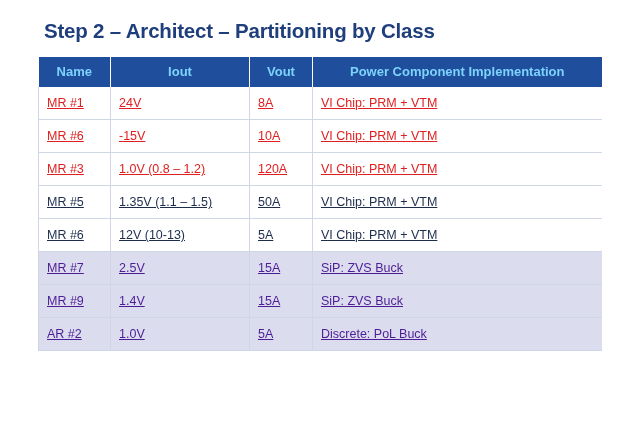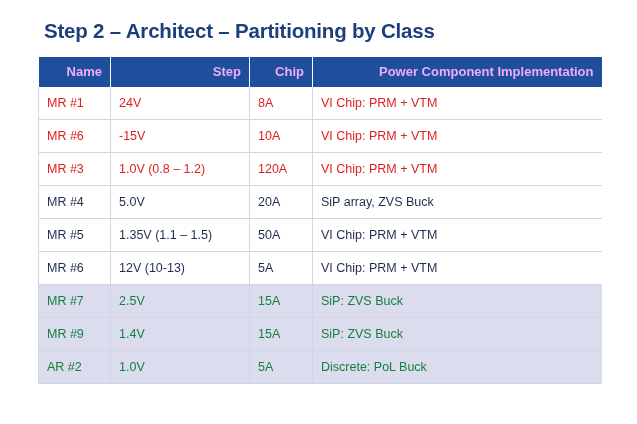--- a/index.html
+++ b/index.html
@@ -34,58 +34,59 @@
   table.partition {
     position: absolute;
     left: 38px;
     top: 52px;
     width: 563px;
     border-collapse: collapse;
     table-layout: fixed;
   }
   table.partition th {
     background: #1F4E9C;
-    color: #f0abfc;
+    color: #7dd3fc;
     font-size: 13px;
     font-weight: bold;
-    text-align: right;
+    text-align: center;
     padding: 6px 8px 7px 8px;
     border-right: 1px solid #ffffff;
     height: 17px;
     vertical-align: middle;
   }
   table.partition th:last-child {
     border-right: none;
   }
   table.partition td {
     font-size: 12.5px;
     padding: 6px 8px 6px 8px;
     border-bottom: 1px solid #cfd6e4;
     border-right: 1px solid #cfd6e4;
     height: 20px;
     vertical-align: middle;
     white-space: nowrap;
     overflow: hidden;
+    text-decoration: underline;
   }
   table.partition td:last-child {
     border-right: none;
   }
   table.partition tr td:first-child {
     border-left: 1px solid #cfd6e4;
   }
   
   .c0 { width: 72px; }
   .c1 { width: 139px; }
   .c2 { width: 63px; }
   .c3 { width: 289px; }
 
   
   tr.r-red td { background: #ffffff; color: #E02020; }
   tr.r-dark td { background: #ffffff; color: #1F2D4D; }
-  tr.r-lav td  { background: #DCDCEF; color: #15803d; }
+  tr.r-lav td  { background: #DCDCEF; color: #4c1d95; }
 
   .watermark {
     position: absolute;
     left: 432px;
     top: 385px;
     font-size: 15px;
     font-weight: bold;
     color: #5FBF5F;
     letter-spacing: 0px;
     white-space: nowrap;
@@ -101,22 +102,22 @@
   <table class="partition">
     <colgroup>
       <col class="c0">
         <col class="c1">
         <col class="c2">
         <col class="c3">
     </colgroup>
     <thead>
       <tr>
         <th>Name</th>
-        <th>Step</th>
-        <th>Chip</th>
+        <th>Iout</th>
+        <th>Vout</th>
         <th>Power Component Implementation</th>
       </tr>
     </thead>
     <tbody>
       <tr class="r-red">
         <td>MR #1</td>
         <td>24V</td>
         <td>8A</td>
         <td>VI Chip: PRM + VTM</td>
       </tr>
@@ -124,26 +125,20 @@
         <td>MR #6</td>
         <td>-15V</td>
         <td>10A</td>
         <td>VI Chip: PRM + VTM</td>
       </tr>
       <tr class="r-red">
         <td>MR #3</td>
         <td>1.0V (0.8 – 1.2)</td>
         <td>120A</td>
         <td>VI Chip: PRM + VTM</td>
-      </tr>
-      <tr class="r-dark">
-        <td>MR #4</td>
-        <td>5.0V</td>
-        <td>20A</td>
-        <td>SiP array, ZVS Buck</td>
       </tr>
       <tr class="r-dark">
         <td>MR #5</td>
         <td>1.35V (1.1 – 1.5)</td>
         <td>50A</td>
         <td>VI Chip: PRM + VTM</td>
       </tr>
       <tr class="r-dark">
         <td>MR #6</td>
         <td>12V (10-13)</td>

